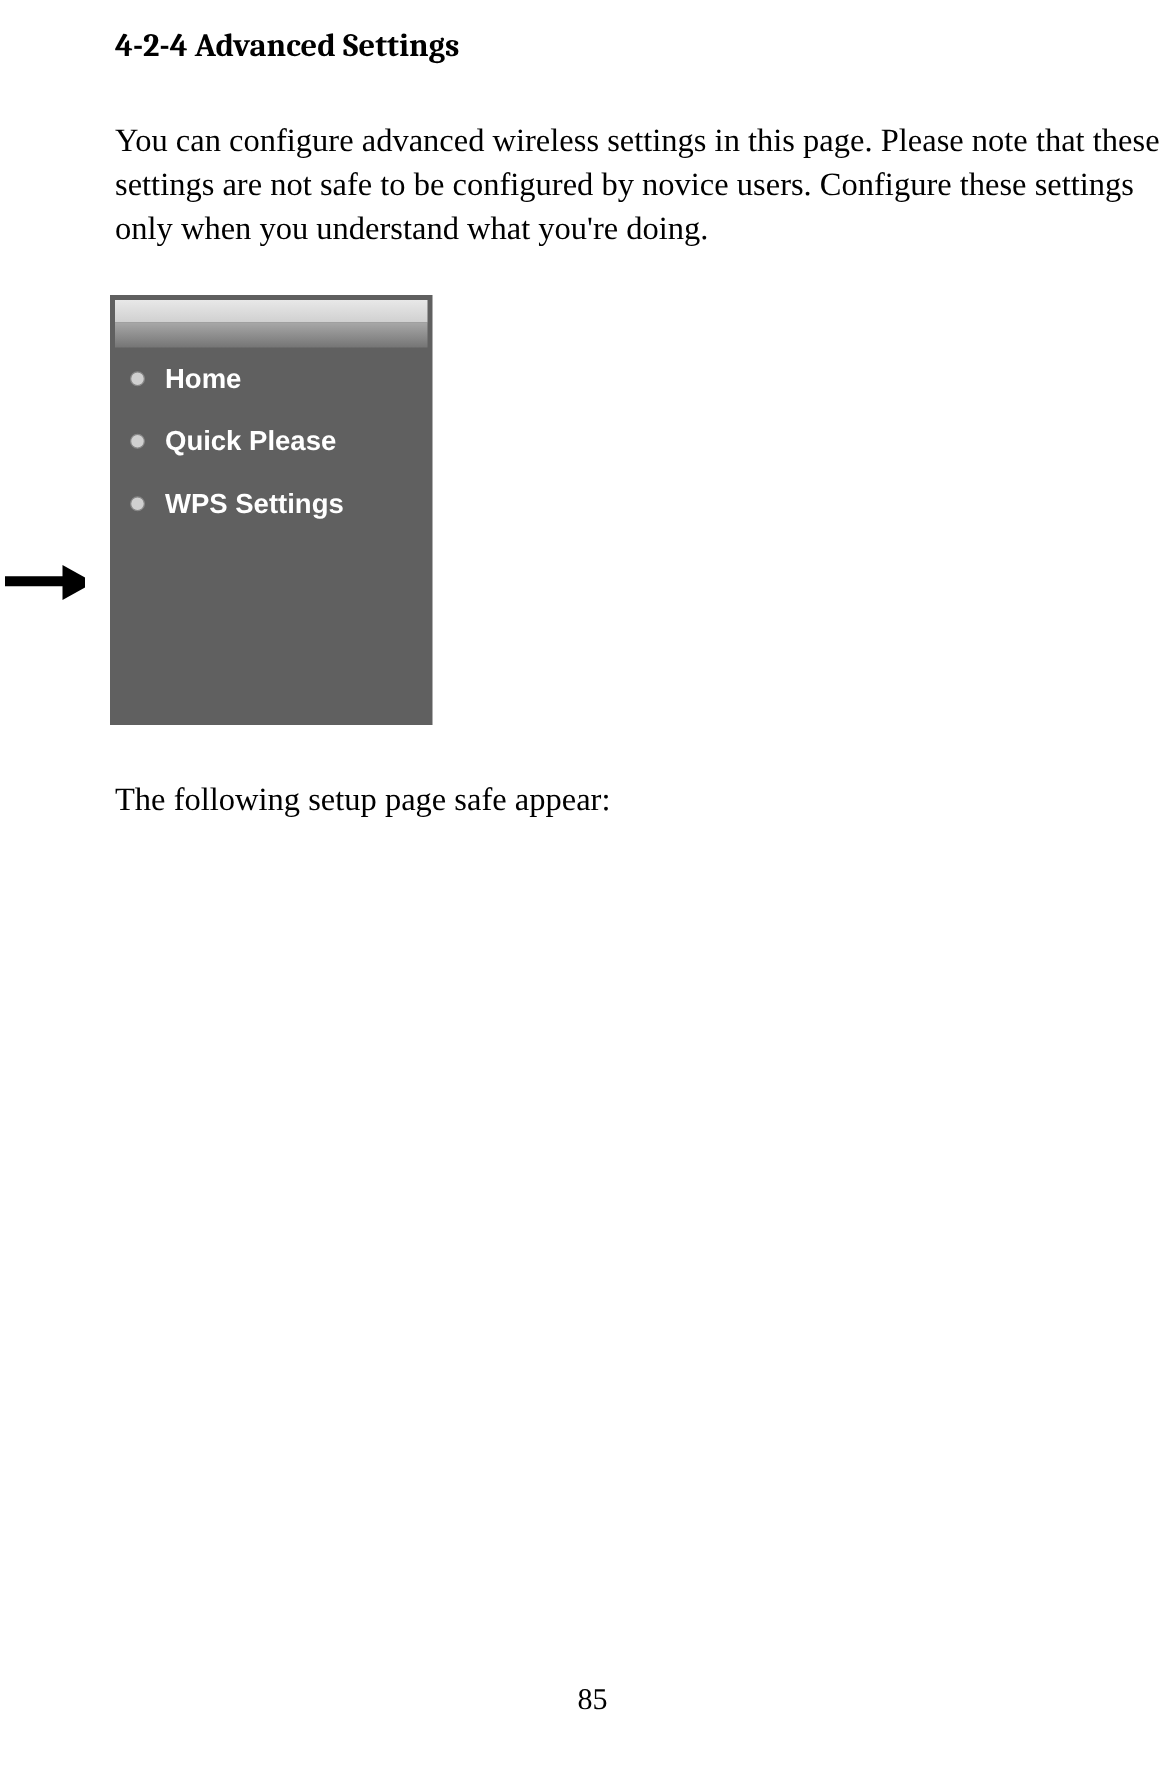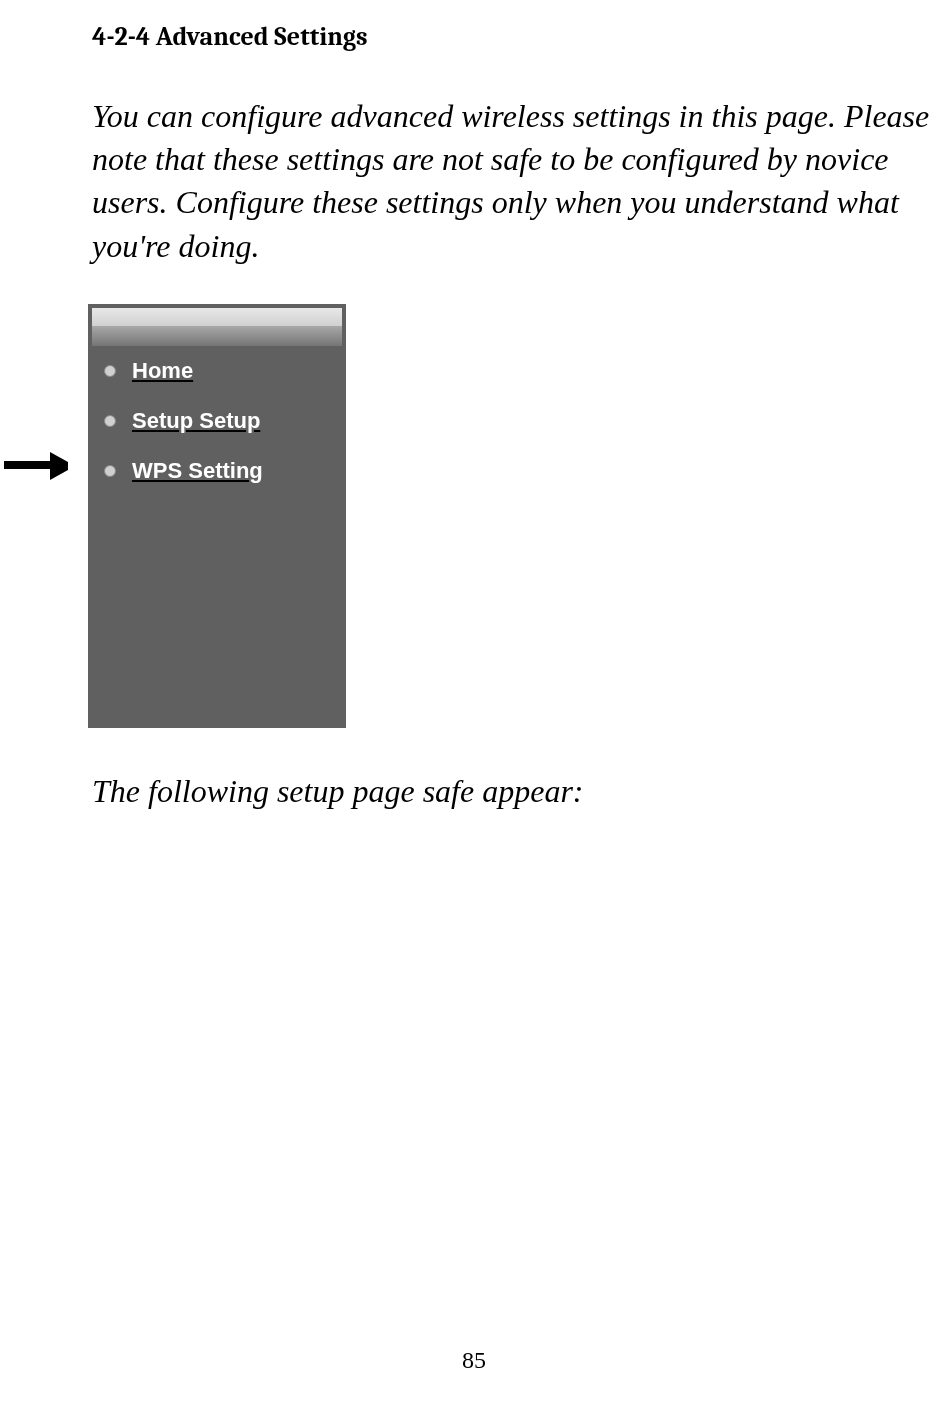--- a/index.html
+++ b/index.html
@@ -18,25 +18,24 @@
       padding-left: 80px;
       padding-top: 10px;
     }
     .section-heading {
       font-family: Cambria, Georgia, serif;
       font-size: 26px;
       font-weight: bold;
       margin-bottom: 35px;
     }
     .paragraph {
-      font-size: 32px;
+      font-size: 26px;
       line-height: 1.35;
       margin-bottom: 32px;
       max-width: 850px;
-      font-style: italic;
     }
     .arrow-container {
       position: absolute;
       left: 0;
       top: 448px;
       width: 72px;
       height: 20px;
     }
     .arrow-line {
       position: absolute;
@@ -51,26 +50,25 @@
       top: 0;
       right: 0;
       width: 0;
       height: 0;
       border-left: 18px solid black;
       border-top: 10px solid transparent;
       border-bottom: 10px solid transparent;
     }
     .menu-screenshot {
       width: 258px;
-      height: 424px;
+      height: 344px;
       background: #606060;
       margin-bottom: 38px;
       position: relative;
       overflow: hidden;
-      text-decoration: underline;
     }
     .menu-title-bar {
       height: 18px;
       background: linear-gradient(to bottom, #e8e8e8, #d0d0d0);
     }
     .menu-gradient-top {
       height: 20px;
       background: linear-gradient(to bottom, #a8a8a8, #757575);
     }
     .menu-item {
@@ -110,25 +108,25 @@
 
   <div class="menu-screenshot">
     <div class="menu-title-bar"></div>
     <div class="menu-gradient-top"></div>
     <div class="menu-item">
       <span class="menu-bullet"></span>
       <span>Home</span>
     </div>
     <div class="menu-item">
       <span class="menu-bullet"></span>
-      <span>Setup Setup</span>
+      <span>Quick Please</span>
     </div>
     <div class="menu-item">
       <span class="menu-bullet"></span>
-      <span>WPS Setting</span>
+      <span>WPS Settings</span>
     </div>
   </div>
 
   <p class="paragraph">The following setup page safe appear:</p>
 </div>
 
 <div class="arrow-container">
   <div class="arrow-line"></div>
   <div class="arrow-head"></div>
 </div>

